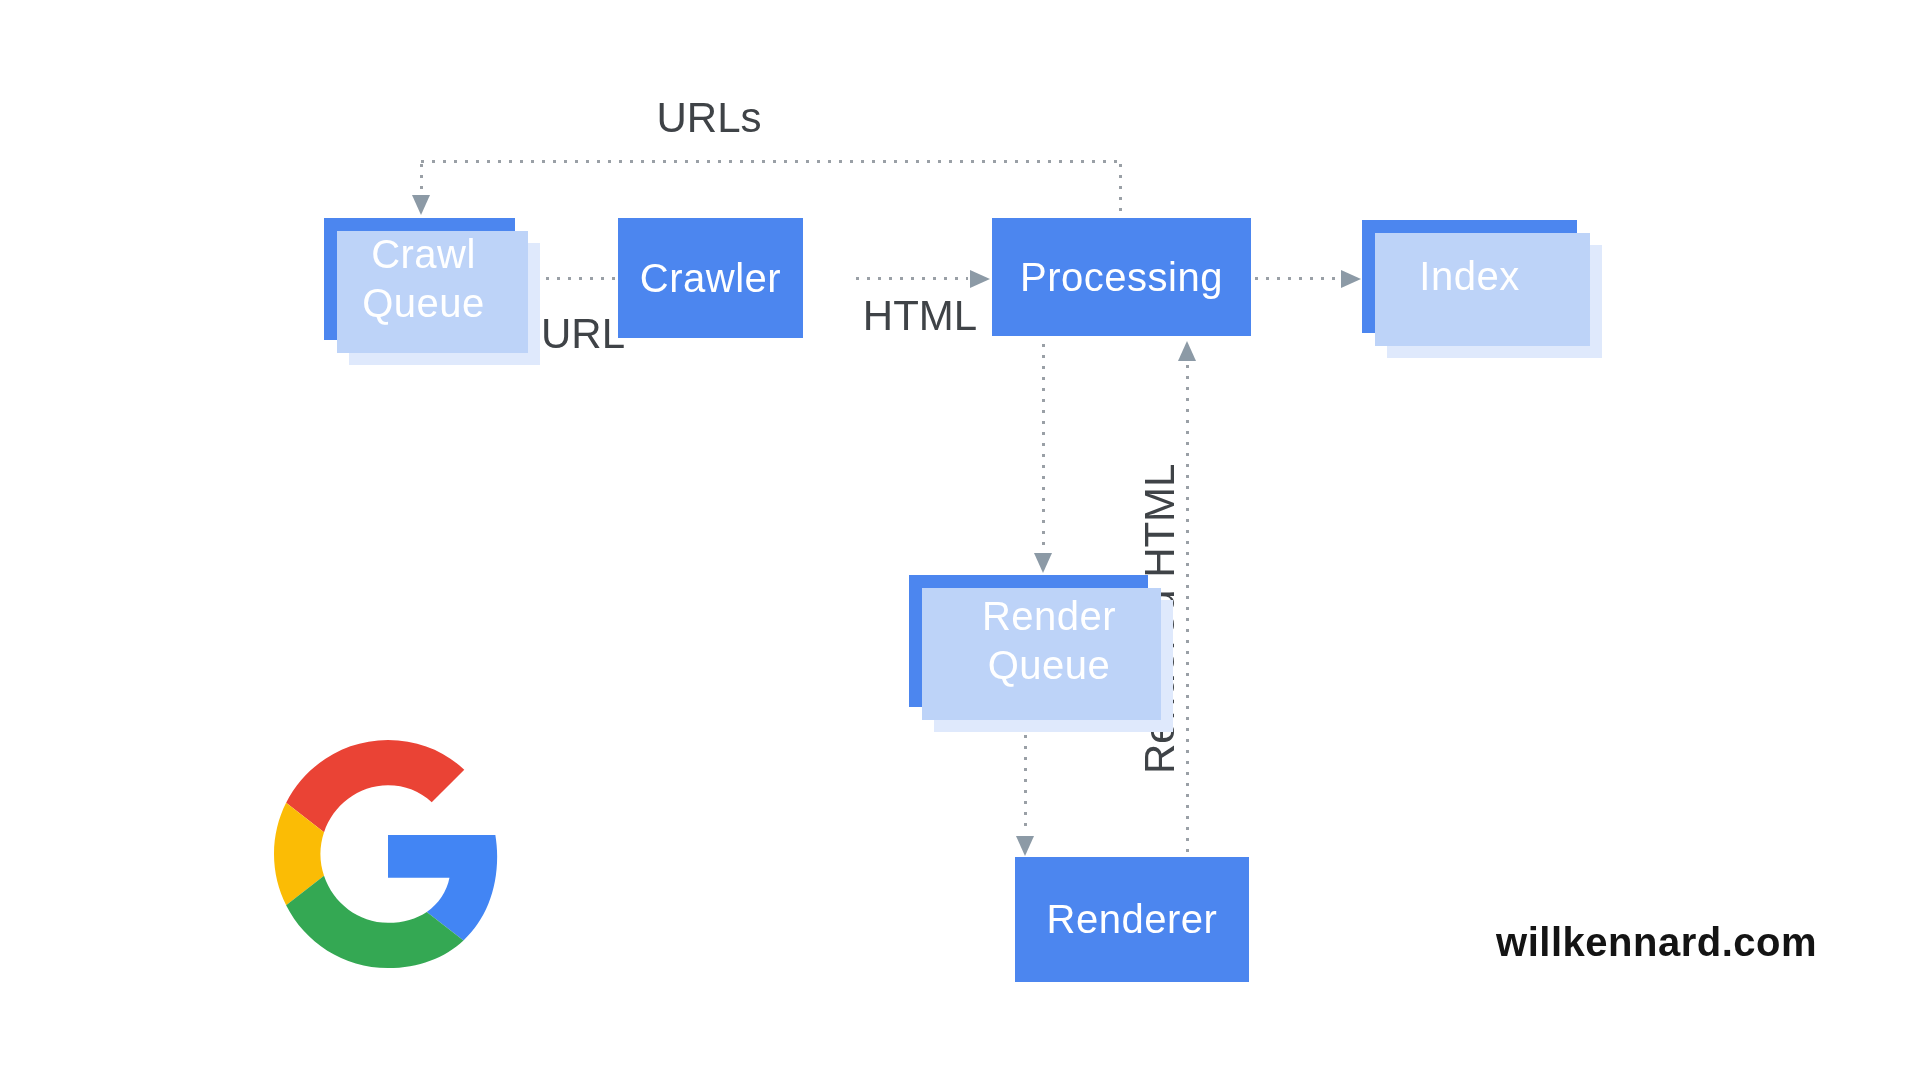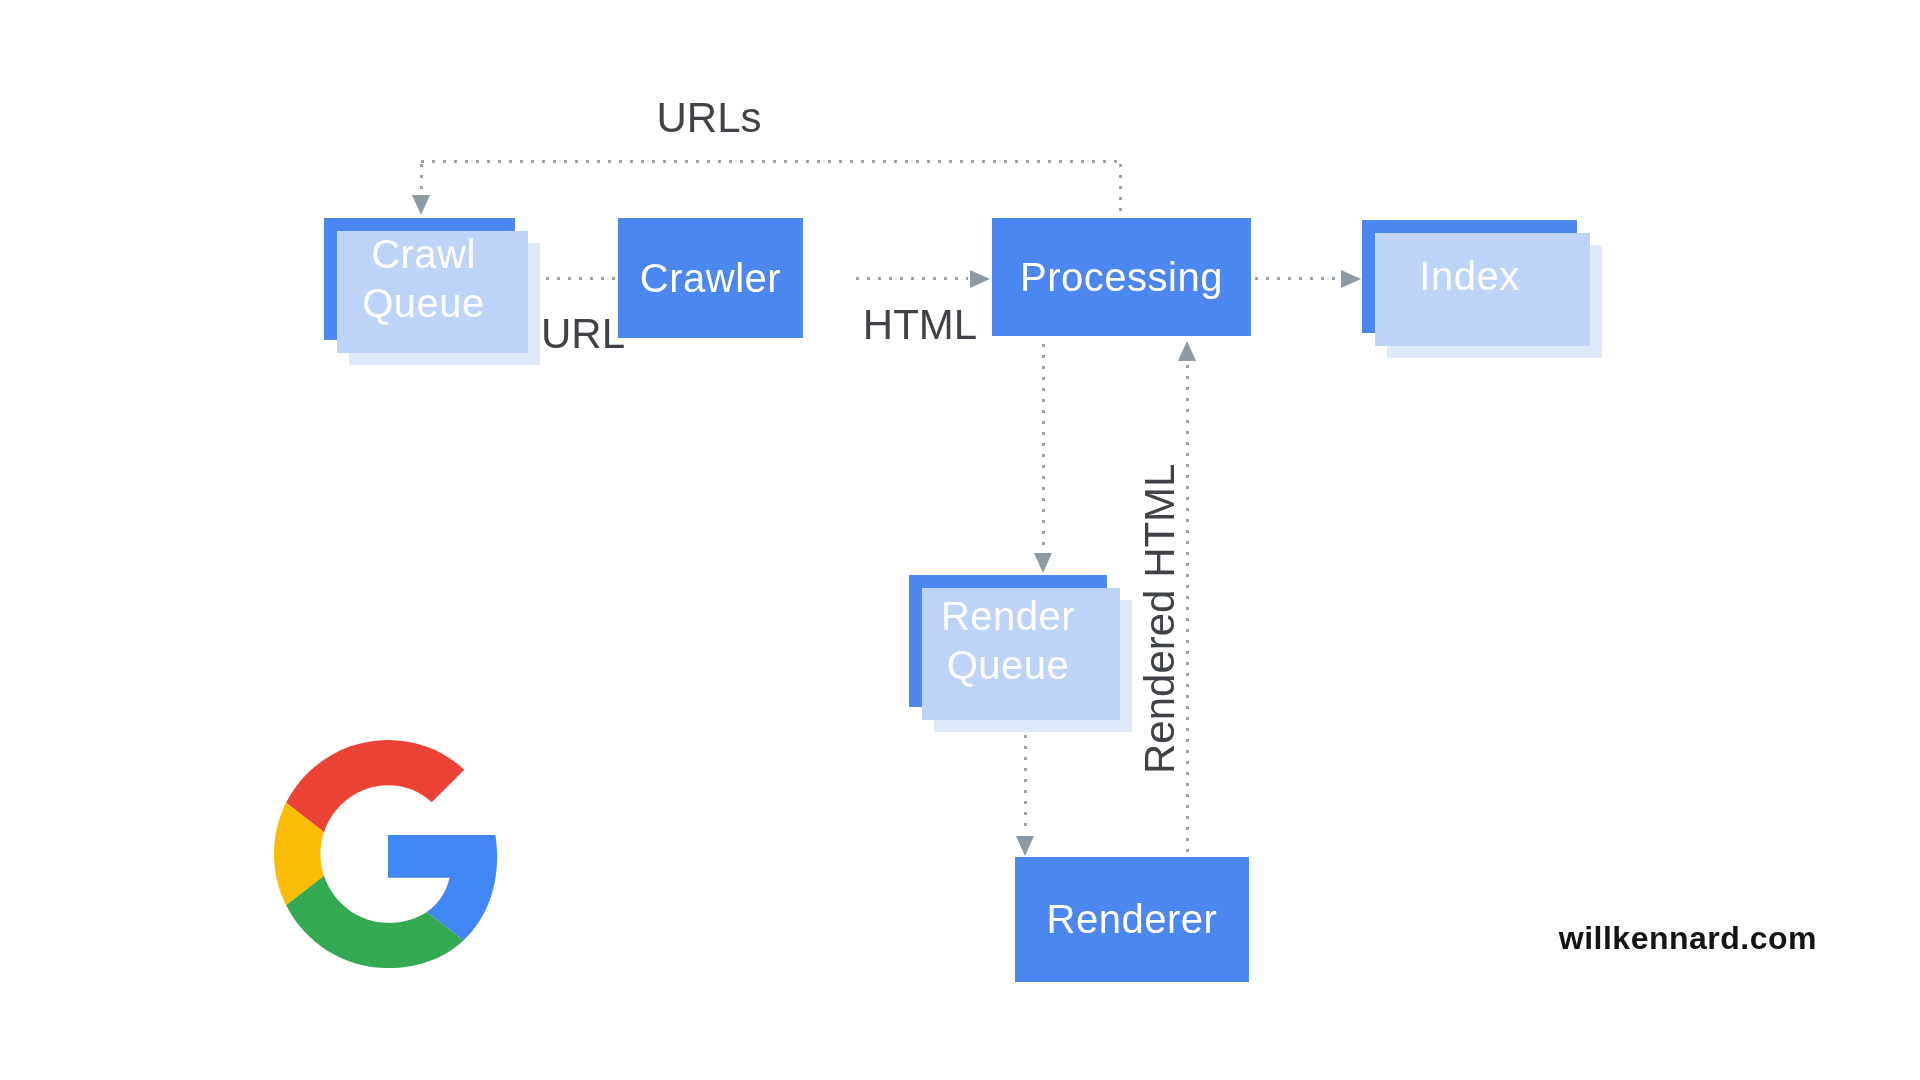--- a/index.html
+++ b/index.html
@@ -96,21 +96,21 @@
     text-align: center;
     transform: rotate(-90deg);
     transform-origin: center center;
   }
 
   
   .site-credit {
     position: absolute;
     right: 103px;
     top: 920px;
-    font-size: 32px;
+    font-size: 40px;
     font-weight: 700;
     color: #141414;
     letter-spacing: 0.5px;
     z-index: 2;
   }
   .g-logo {
     position: absolute;
     left: 274px;
     top: 740px;
     width: 228px;
@@ -144,36 +144,36 @@
   <div class="node stack" style="left:1362px; top:220px; width:215px; height:113px;">
     <span>Index</span>
   </div>
 
   <div class="dots-h" style="left:524px; top:277px; width:96px;"></div>
   <div class="arr right" style="left:622px; top:270px;"></div>
   <div class="flow-label center" style="left:583px; top:310px;">URL</div>
 
   <div class="dots-h" style="left:856px; top:277px; width:112px;"></div>
   <div class="arr right" style="left:970px; top:270px;"></div>
-  <div class="flow-label center" style="left:920px; top:301px;">HTML</div>
+  <div class="flow-label center" style="left:920px; top:292px;">HTML</div>
 
   <div class="dots-h" style="left:1255px; top:277px; width:84px;"></div>
   <div class="arr right" style="left:1341px; top:270px;"></div>
 
   <div class="dots-v" style="left:1042px; top:344px; height:207px;"></div>
   <div class="arr down" style="left:1034px; top:553px;"></div>
 
   <div class="dots-v" style="left:1024px; top:713px; height:121px;"></div>
   <div class="arr down" style="left:1016px; top:836px;"></div>
 
   <div class="arr up" style="left:1178px; top:341px;"></div>
   <div class="dots-v" style="left:1186px; top:365px; height:492px;"></div>
   <div class="flow-label rotated" style="left:1010px; top:600px;">Rendered HTML</div>
 
-  <div class="node stack" style="left:909px; top:575px; width:198px; height:132px;">
+  <div class="node stack" style="left:909px; top:575px; width:198px; height:132px;padding-left:41px;">
     <span style="max-width:160px;">Render Queue</span>
   </div>
 
   <div class="node" style="left:1015px; top:857px; width:234px; height:125px;">
     <span>Renderer</span>
   </div>
 
   <svg class="g-logo" viewBox="0 0 48 48" aria-hidden="true">
     <path fill="#EA4335" d="M24 9.5c3.54 0 6.71 1.22 9.21 3.6l6.85-6.85C35.9 2.38 30.47 0 24 0 14.62 0 6.51 5.38 2.56 13.22l7.98 6.19C12.43 13.72 17.74 9.5 24 9.5z"></path>
     <path fill="#4285F4" d="M46.98 24.55c0-1.57-.15-3.09-.38-4.55H24v9.02h12.94c-.58 2.96-2.26 5.48-4.78 7.18l7.73 6c4.51-4.18 7.09-10.36 7.09-17.65z"></path>

